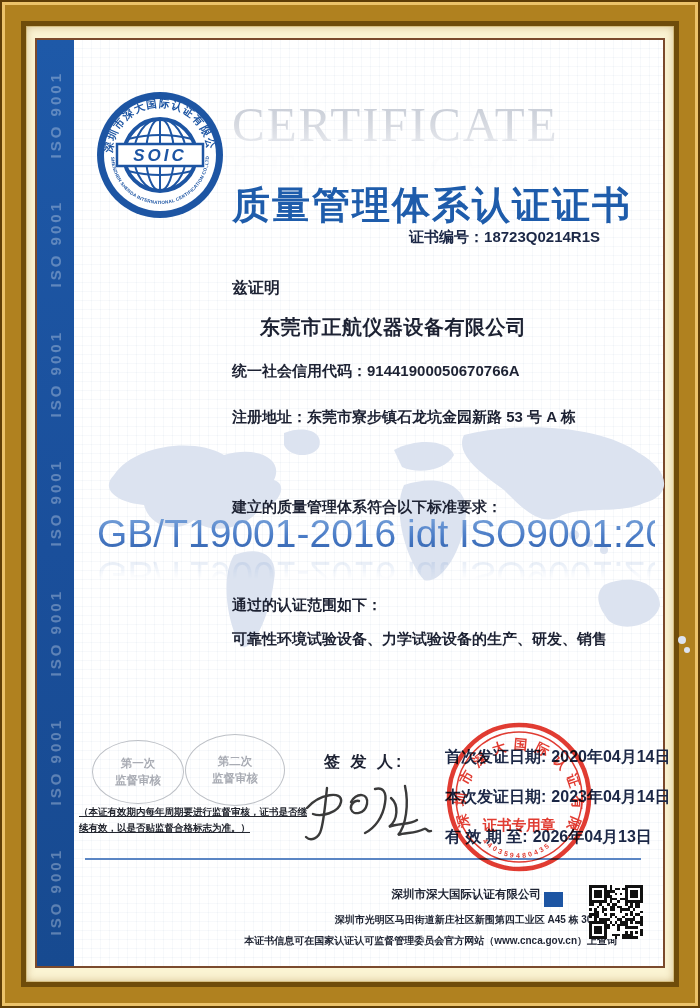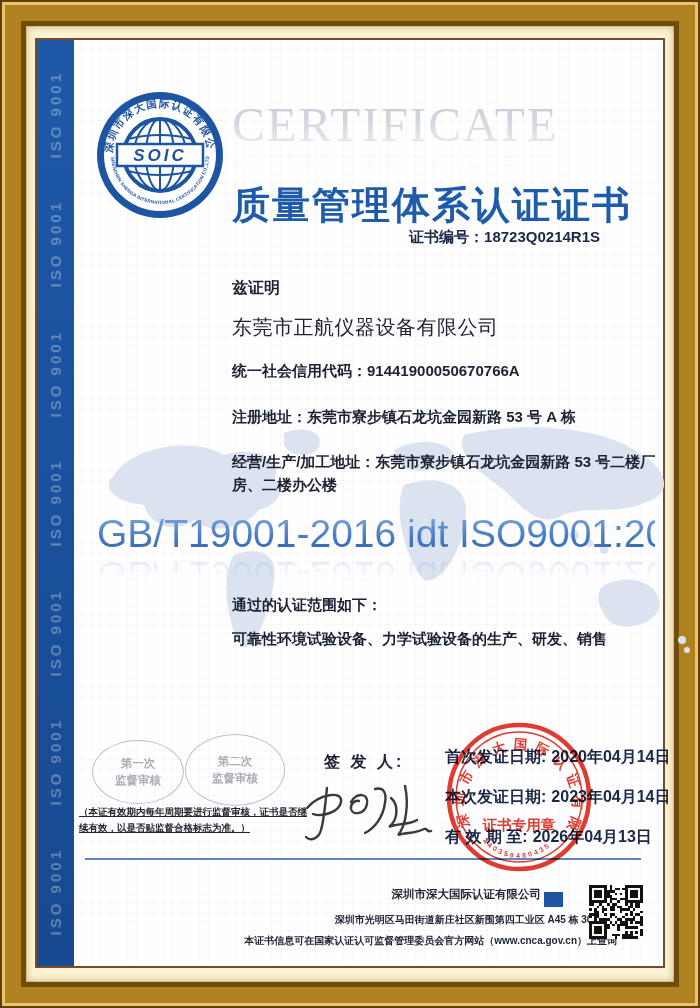--- a/index.html
+++ b/index.html
@@ -60,21 +60,21 @@
             mask-image:linear-gradient(180deg,transparent 45%,rgba(0,0,0,.6) 100%);
   }
   .title-zh{
     position:absolute;left:195px;top:112px;z-index:1;
     font-size:38px;font-weight:700;color:#1e5cab;letter-spacing:2px;white-space:nowrap;margin-top:28px;
   }
   .cert-no{position:absolute;top:188px;right:63px;z-index:1;font-size:15px;font-weight:700;color:#1b2746;white-space:nowrap;}
   
   .bline{position:absolute;left:195px;z-index:1;color:#1d2233;font-size:15px;font-weight:600;white-space:nowrap;}
   .certify{top:238px;font-size:16px;}
-  .company{top:274px;font-size:20px;font-weight:400;letter-spacing:.5px;}
+  .company{top:274px;font-size:20px;font-weight:700;letter-spacing:.5px;margin-left:28px;}
   .credit{top:322px;font-weight:700;}
   .reg{top:368px;}
   .op{top:410px;white-space:normal;width:425px;line-height:23px;}
   .std-intro{top:458px;font-weight:700;}
   .scope-intro{top:556px;font-weight:700;}
   .scope{top:590px;font-weight:700;}
   .standard,.standard-reflect{
     position:absolute;left:60px;right:8px;top:472px;z-index:1;text-align:center;
     font-size:39px;letter-spacing:0px;white-space:nowrap;color:#4a7cc7;
     background:linear-gradient(180deg,#83abdd 0%,#4a7cc7 55%,#2f5faa 100%);
@@ -180,23 +180,21 @@
   </div>
 
   <div class="bline certify">兹证明</div>
   <div class="bline company">东莞市正航仪器设备有限公司</div>
   <div class="bline credit">
     <span>统一社会信用代码：</span><span>91441900050670766A</span>
   </div>
   <div class="bline reg">
     <span>注册地址：</span><span>东莞市寮步镇石龙坑金园新路 53 号 A 栋</span>
   </div>
-  <div class="bline op">
-    <span>经营/生产/加工地址：</span><span>东莞市寮步镇石龙坑金园新路 53 号二楼厂房、二楼办公楼</span>
-  </div>
+  <div class="bline std-intro">建立的质量管理体系符合以下标准要求：</div>
   <div class="standard-reflect">GB/T19001-2016 idt ISO9001:2015</div>
   <div class="standard">GB/T19001-2016 idt ISO9001:2015</div>
   <div class="bline scope-intro">通过的认证范围如下：</div>
   <div class="bline scope">可靠性环境试验设备、力学试验设备的生产、研发、销售</div>
 
   <div class="oval oval1">
     <span>第一次</span>
     <span>监督审核</span>
   </div>
   <div class="oval oval2">

